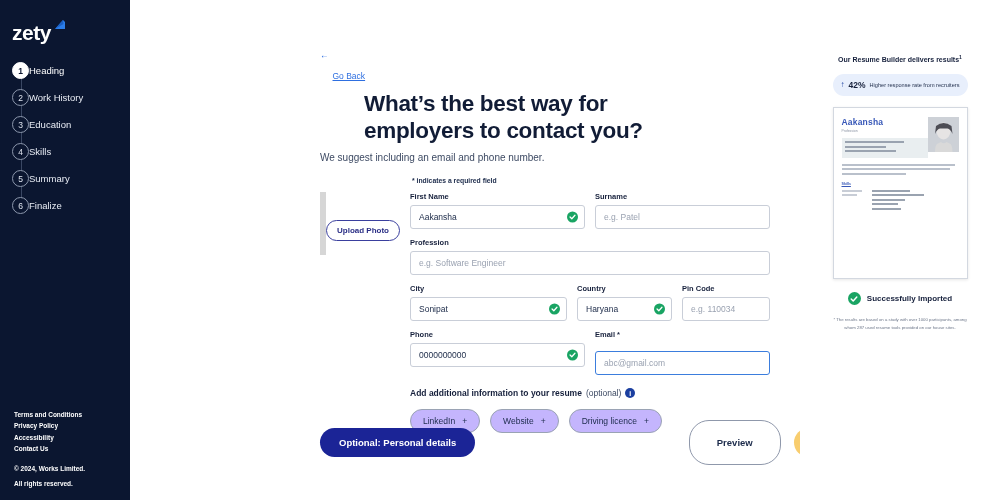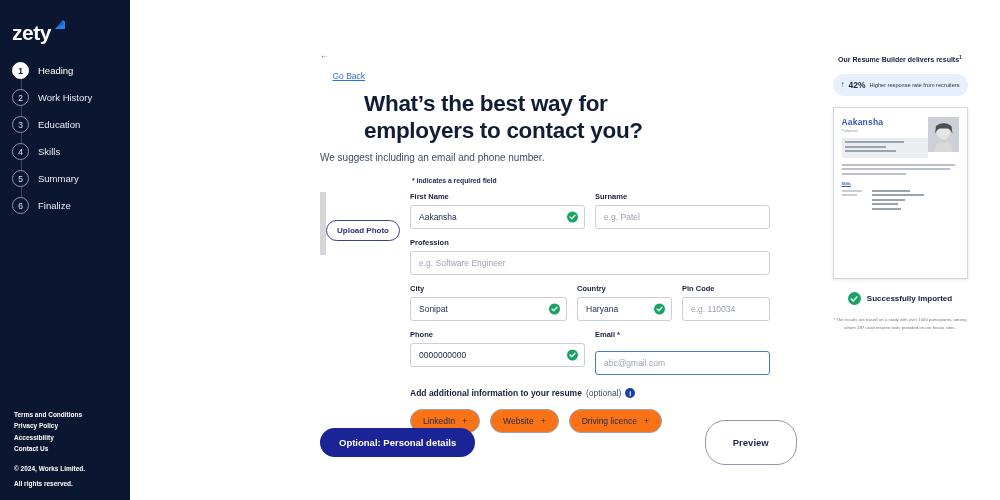--- a/index.html
+++ b/index.html
@@ -66,21 +66,20 @@
     flex: 0 0 17px;
   }
   .bullet.active {
     background: #ffffff;
     border-color: #ffffff;
     color: #0b1630;
     font-weight: 700;
   }
   .step-label {
     font-size: 9.5px;
-    margin-left: 9px;
     color: #e8ecf4;
     white-space: nowrap;
   }
   .step.is-active .step-label { color: #ffffff; }
 
   .sidebar-footer {
     position: absolute;
     left: 14px;
     bottom: 11px;
     font-size: 6.5px;
@@ -243,37 +242,37 @@
     font-weight: 700;
     display: inline-flex;
     align-items: center;
     justify-content: center;
     line-height: 1;
   }
   .chips { display: flex; gap: 10px; margin-top: 11px; }
   .chip {
     border: 1px solid #9aa3b4;
     border-radius: 20px;
-    background: #f97316;
+    background: #c4b5fd;
     font-size: 8.5px;
     color: #1b2a4a;
     padding: 6px 12px;
     display: inline-flex;
     align-items: center;
     gap: 7px;
     cursor: pointer;
     font-family: "Liberation Sans", sans-serif;
     white-space: nowrap;
   }
 
   
   .bottom-row {
     position: absolute;
     left: 190px;
-    right: 58px;
+    right: 74px;
     bottom: 35px;
     display: flex;
     align-items: center;
   }
   .btn {
     border-radius: 20px;
     font-size: 9.5px;
     font-weight: 700;
     cursor: pointer;
     font-family: "Liberation Sans", sans-serif;

